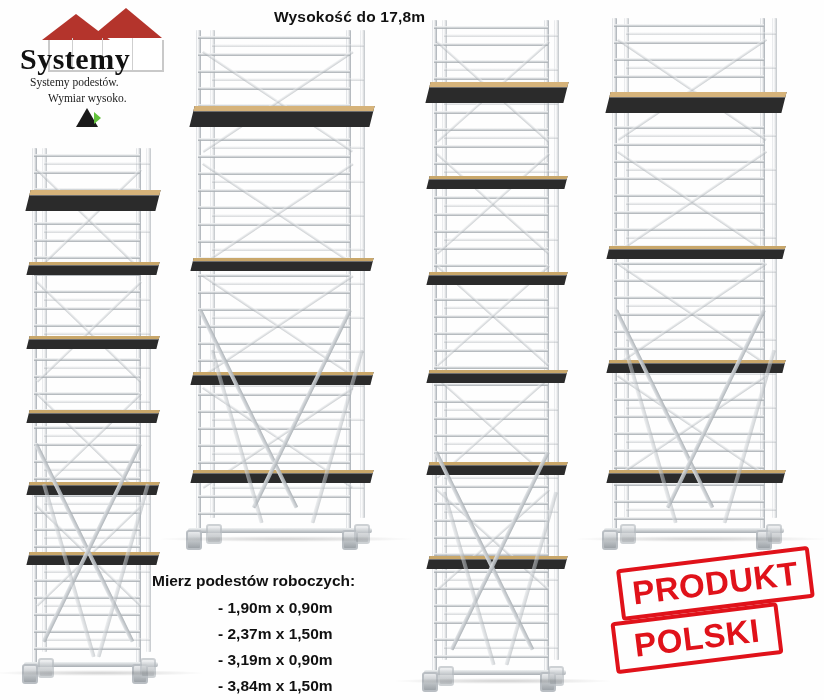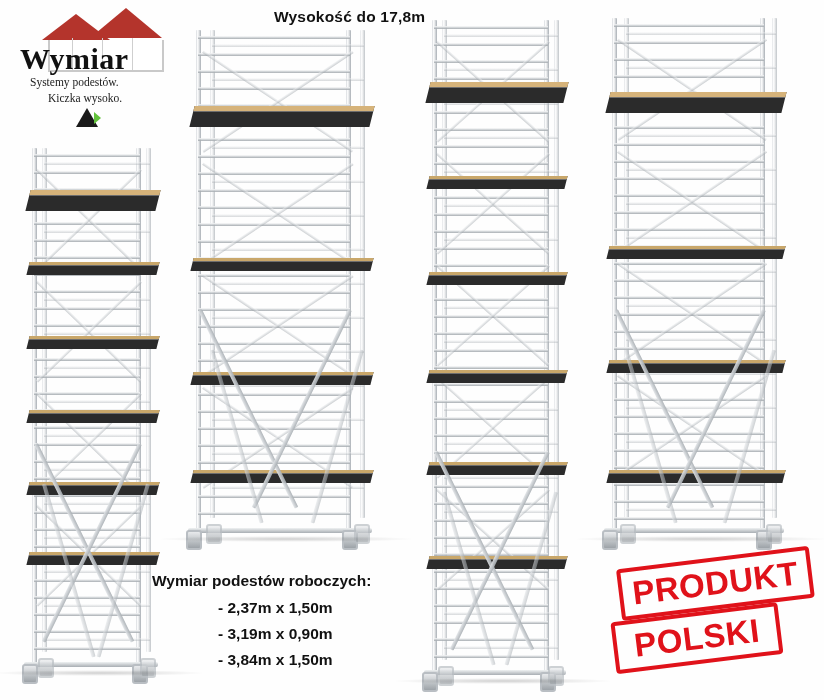--- a/index.html
+++ b/index.html
@@ -235,23 +235,23 @@
 
   <div class="logo-block">
     <div class="logo-house">
       <div class="roof"></div>
       <div class="roof2"></div>
       <div class="wall"></div>
       <div class="wall-line" style="left:30px"></div>
       <div class="wall-line" style="left:60px"></div>
       <div class="wall-line" style="left:90px"></div>
     </div>
-    <div class="logo-name">Wymiar</div>
+    <div class="logo-name">Systemy</div>
     <div class="logo-tagline1">Systemy podestów.</div>
-    <div class="logo-tagline2">Kiczka wysoko.</div>
+    <div class="logo-tagline2">Wymiar wysoko.</div>
     <div class="logo-mark"></div>
     <div class="logo-mark-dot"></div>
   </div>
 
   <div class="headline">Wysokość do 17,8m</div>
 
   <div id="towers">
       <div class="tower" style="left: 32px; top: 148px; width: 154px; height: 540px;">
         <div class="frame-post" style="left: 0px; top: 0px; height: 520px; opacity: 1;"></div>
         <div class="frame-post" style="left: 104px; top: 0px; height: 520px; opacity: 1;"></div>
@@ -555,22 +555,23 @@
         <div class="caster" style="left: 8px; top: 506px; opacity: 0.7;"></div>
         <div class="caster" style="left: 154px; top: 506px; opacity: 0.7;"></div>
         <div class="outrigger" style="left: 2px; top: 292px; height: 220px; opacity: 0.9; transform: rotate(-26deg);"></div>
         <div class="outrigger" style="left: 150px; top: 292px; height: 220px; opacity: 0.9; transform: rotate(26deg);"></div>
         <div class="outrigger" style="left: 12px; top: 332px; height: 180px; opacity: 0.55; transform: rotate(-16deg);"></div>
         <div class="outrigger" style="left: 160px; top: 332px; height: 180px; opacity: 0.55; transform: rotate(16deg);"></div>
         <div class="shadow" style="left: -40px; top: 518px; width: 258px;"></div>
       </div>
     </div>
 
-  <div class="spec-title">Wymiar podestów roboczych:</div>
+  <div class="spec-title">Mierz podestów roboczych:</div>
   <div class="spec-list">
+    <div>- 1,90m x 0,90m</div>
     <div>- 2,37m x 1,50m</div>
     <div>- 3,19m x 0,90m</div>
     <div>- 3,84m x 1,50m</div>
   </div>
 
   <div class="badge">
     <div class="badge-line l1">PRODUKT</div>
     <div class="badge-line l2">POLSKI</div>
   </div>
 

